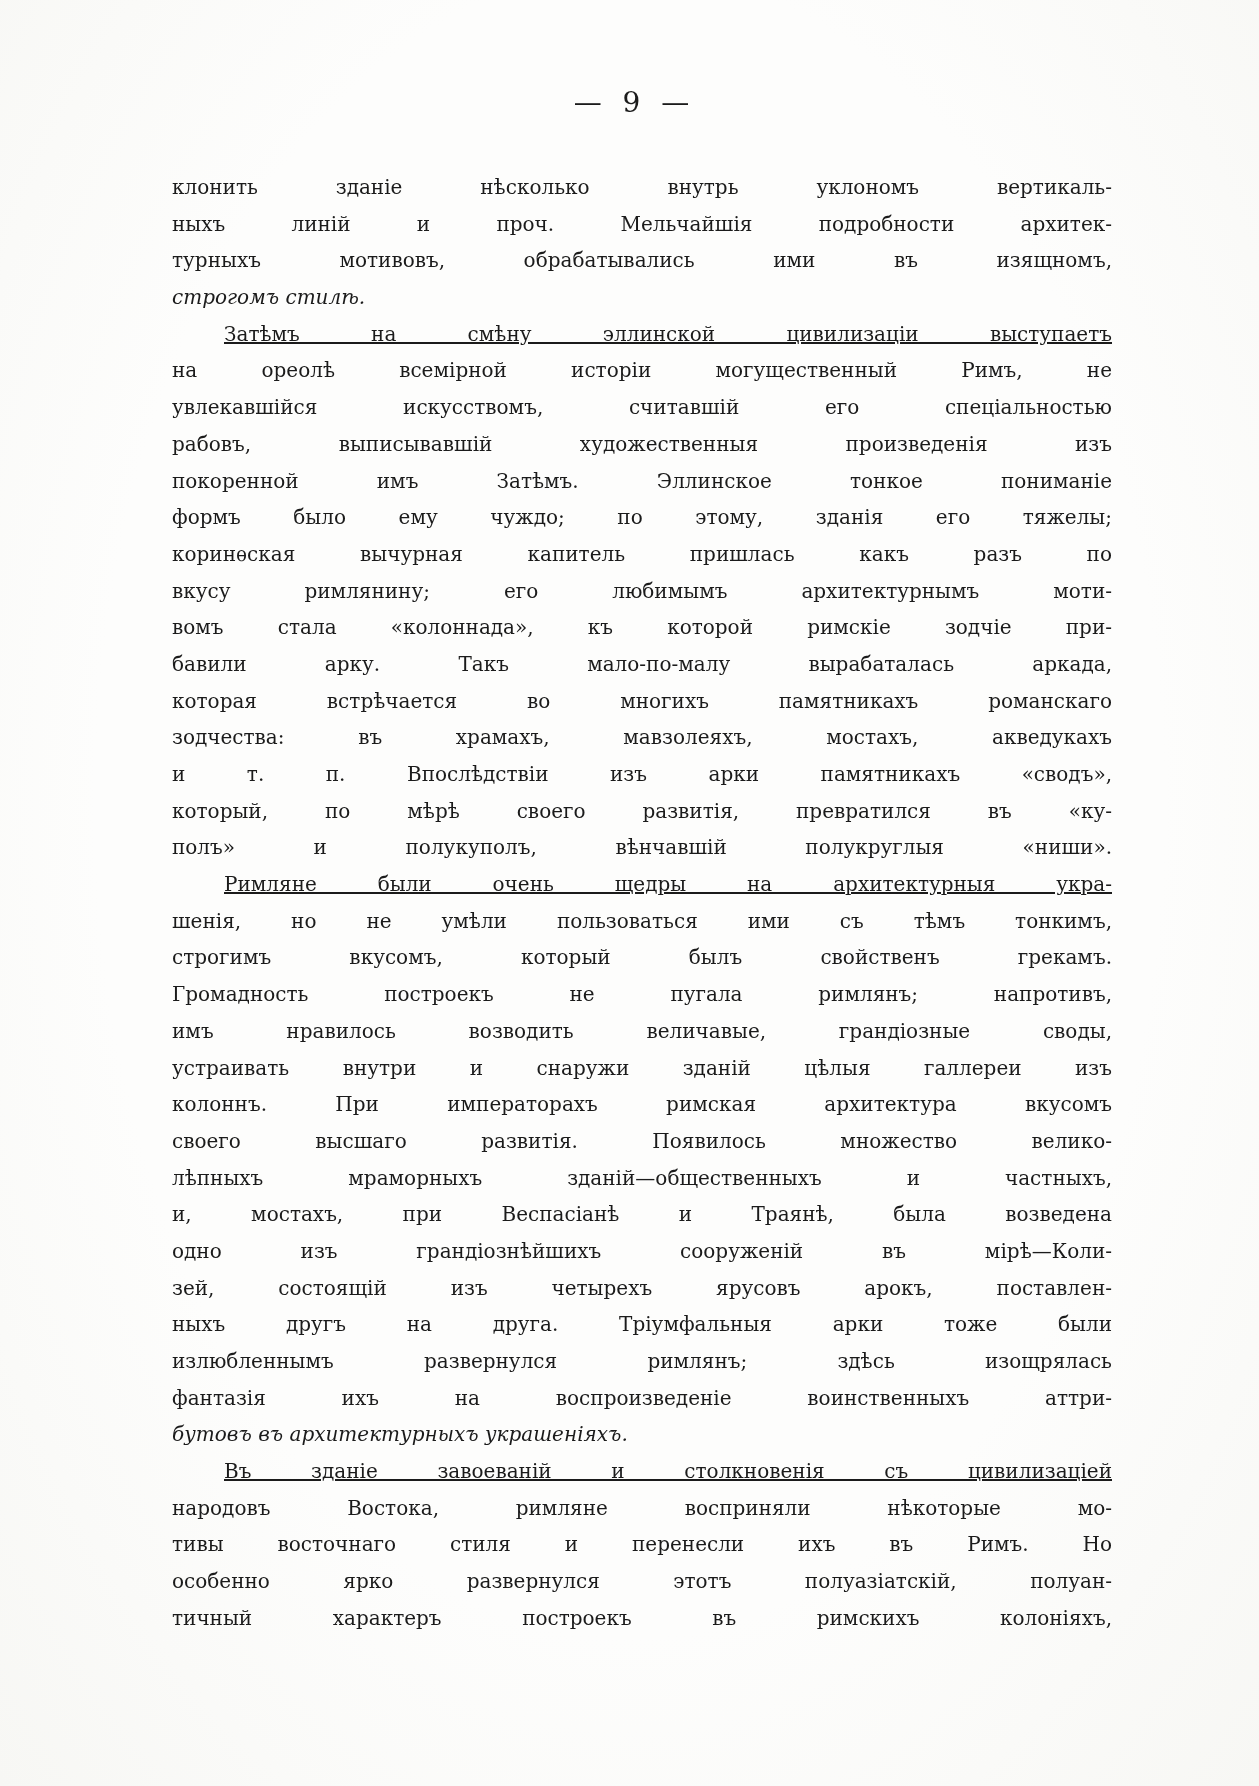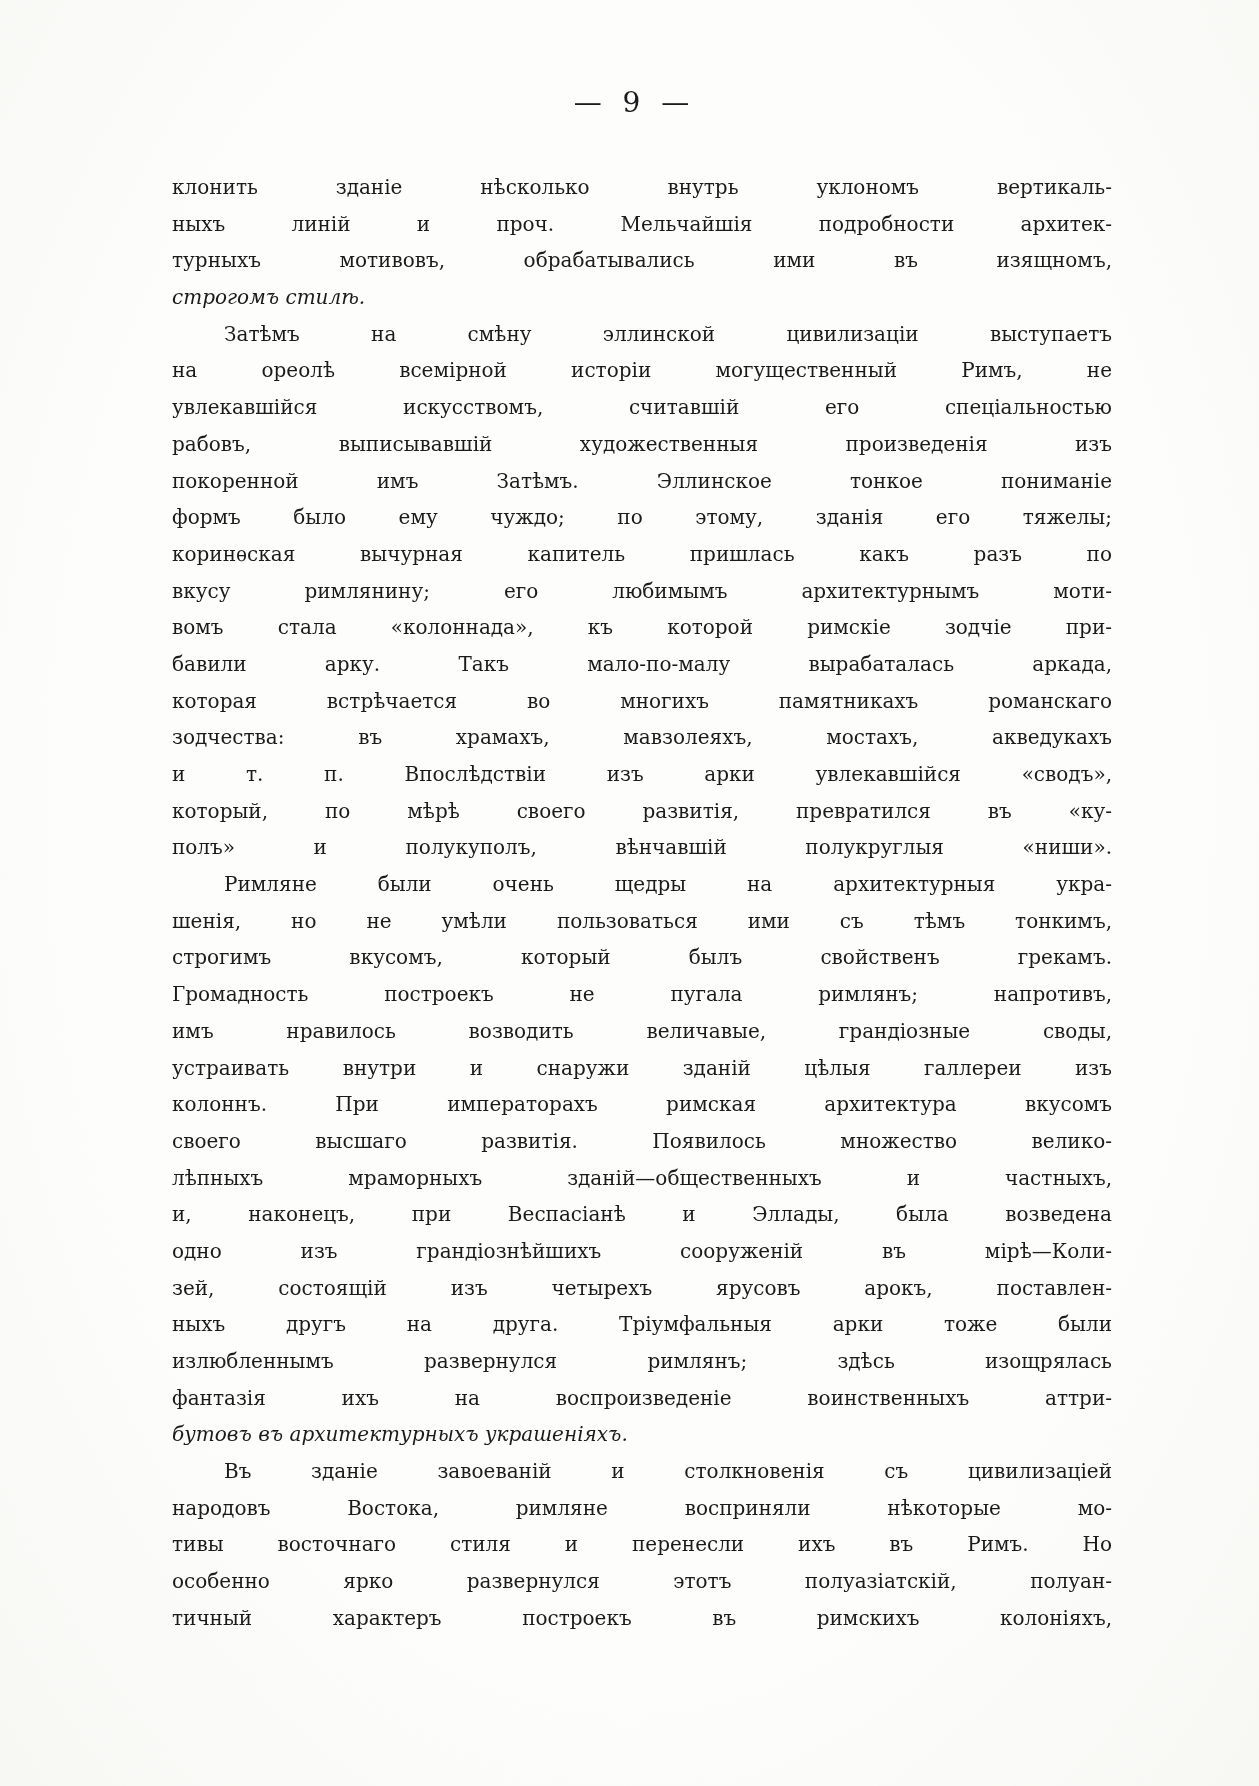--- a/index.html
+++ b/index.html
@@ -43,20 +43,21 @@
   .line {
     height: 36.7px;
     line-height: 36.7px;
     text-align: justify;
     text-align-last: justify;
     white-space: normal;
     overflow: visible;
   }
   .line.first-indent {
     text-indent: 52px;
+    text-decoration: underline;
   }
   .line.last-left {
     text-align-last: left;
     font-style: italic;
   }
 </style>
 </head>
 <body>
 
 <div class="page">
@@ -74,35 +75,35 @@
         <div class="line">увлекавшійся искусствомъ, считавшій его спеціальностью</div>
         <div class="line">рабовъ, выписывавшій художественныя произведенія изъ</div>
         <div class="line">покоренной имъ Затѣмъ. Эллинское тонкое пониманіе</div>
         <div class="line">формъ было ему чуждо; по этому, зданія его тяжелы;</div>
         <div class="line">коринѳская вычурная капитель пришлась какъ разъ по</div>
         <div class="line">вкусу римлянину; его любимымъ архитектурнымъ моти-</div>
         <div class="line">вомъ стала «колоннада», къ которой римскіе зодчіе при-</div>
         <div class="line">бавили арку. Такъ мало-по-малу вырабаталась аркада,</div>
         <div class="line">которая встрѣчается во многихъ памятникахъ романскаго</div>
         <div class="line">зодчества: въ храмахъ, мавзолеяхъ, мостахъ, акведукахъ</div>
-        <div class="line">и т. п. Впослѣдствіи изъ арки увлекавшійся «сводъ»,</div>
+        <div class="line">и т. п. Впослѣдствіи изъ арки памятникахъ «сводъ»,</div>
         <div class="line">который, по мѣрѣ своего развитія, превратился въ «ку-</div>
         <div class="line">полъ» и полукуполъ, вѣнчавшій полукруглыя «ниши».</div>
       </div>
       <div class="paragraph">
         <div class="line first-indent">Римляне были очень щедры на архитектурныя укра-</div>
         <div class="line">шенія, но не умѣли пользоваться ими съ тѣмъ тонкимъ,</div>
         <div class="line">строгимъ вкусомъ, который былъ свойственъ грекамъ.</div>
         <div class="line">Громадность построекъ не пугала римлянъ; напротивъ,</div>
         <div class="line">имъ нравилось возводить величавые, грандіозные своды,</div>
         <div class="line">устраивать внутри и снаружи зданій цѣлыя галлереи изъ</div>
         <div class="line">колоннъ. При императорахъ римская архитектура вкусомъ</div>
         <div class="line">своего высшаго развитія. Появилось множество велико-</div>
         <div class="line">лѣпныхъ мраморныхъ зданій—общественныхъ и частныхъ,</div>
-        <div class="line">и, наконецъ, при Веспасіанѣ и Эллады, была возведена</div>
+        <div class="line">и, мостахъ, при Веспасіанѣ и Траянѣ, была возведена</div>
         <div class="line">одно изъ грандіознѣйшихъ сооруженій въ мірѣ—Коли-</div>
         <div class="line">зей, состоящій изъ четырехъ ярусовъ арокъ, поставлен-</div>
         <div class="line">ныхъ другъ на друга. Тріумфальныя арки тоже были</div>
         <div class="line">излюбленнымъ развернулся римлянъ; здѣсь изощрялась</div>
         <div class="line">фантазія ихъ на воспроизведеніе воинственныхъ аттри-</div>
         <div class="line last-left">бутовъ въ архитектурныхъ украшеніяхъ.</div>
       </div>
       <div class="paragraph">
         <div class="line first-indent">Въ зданіе завоеваній и столкновенія съ цивилизаціей</div>
         <div class="line">народовъ Востока, римляне восприняли нѣкоторые мо-</div>

